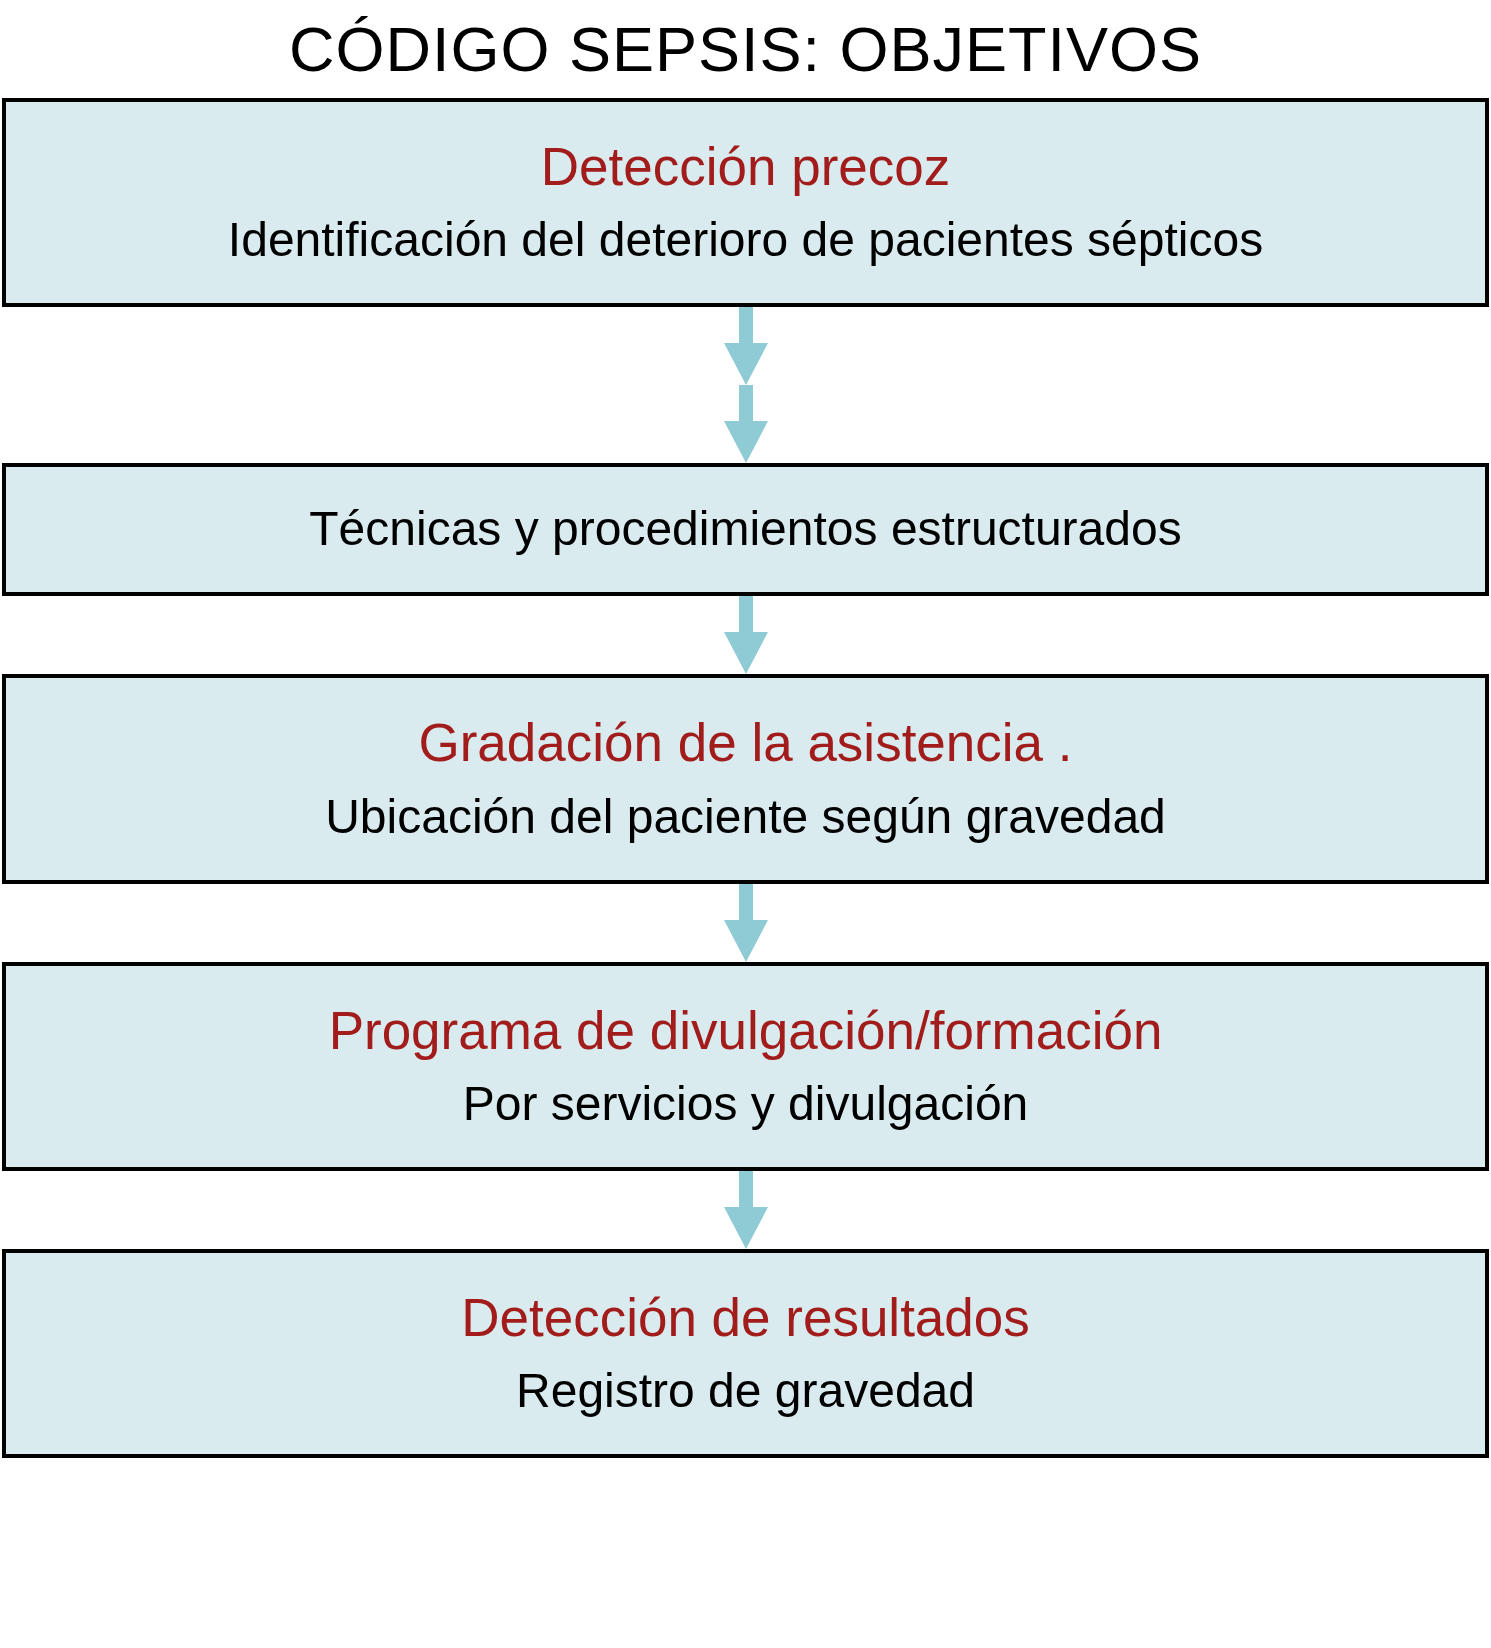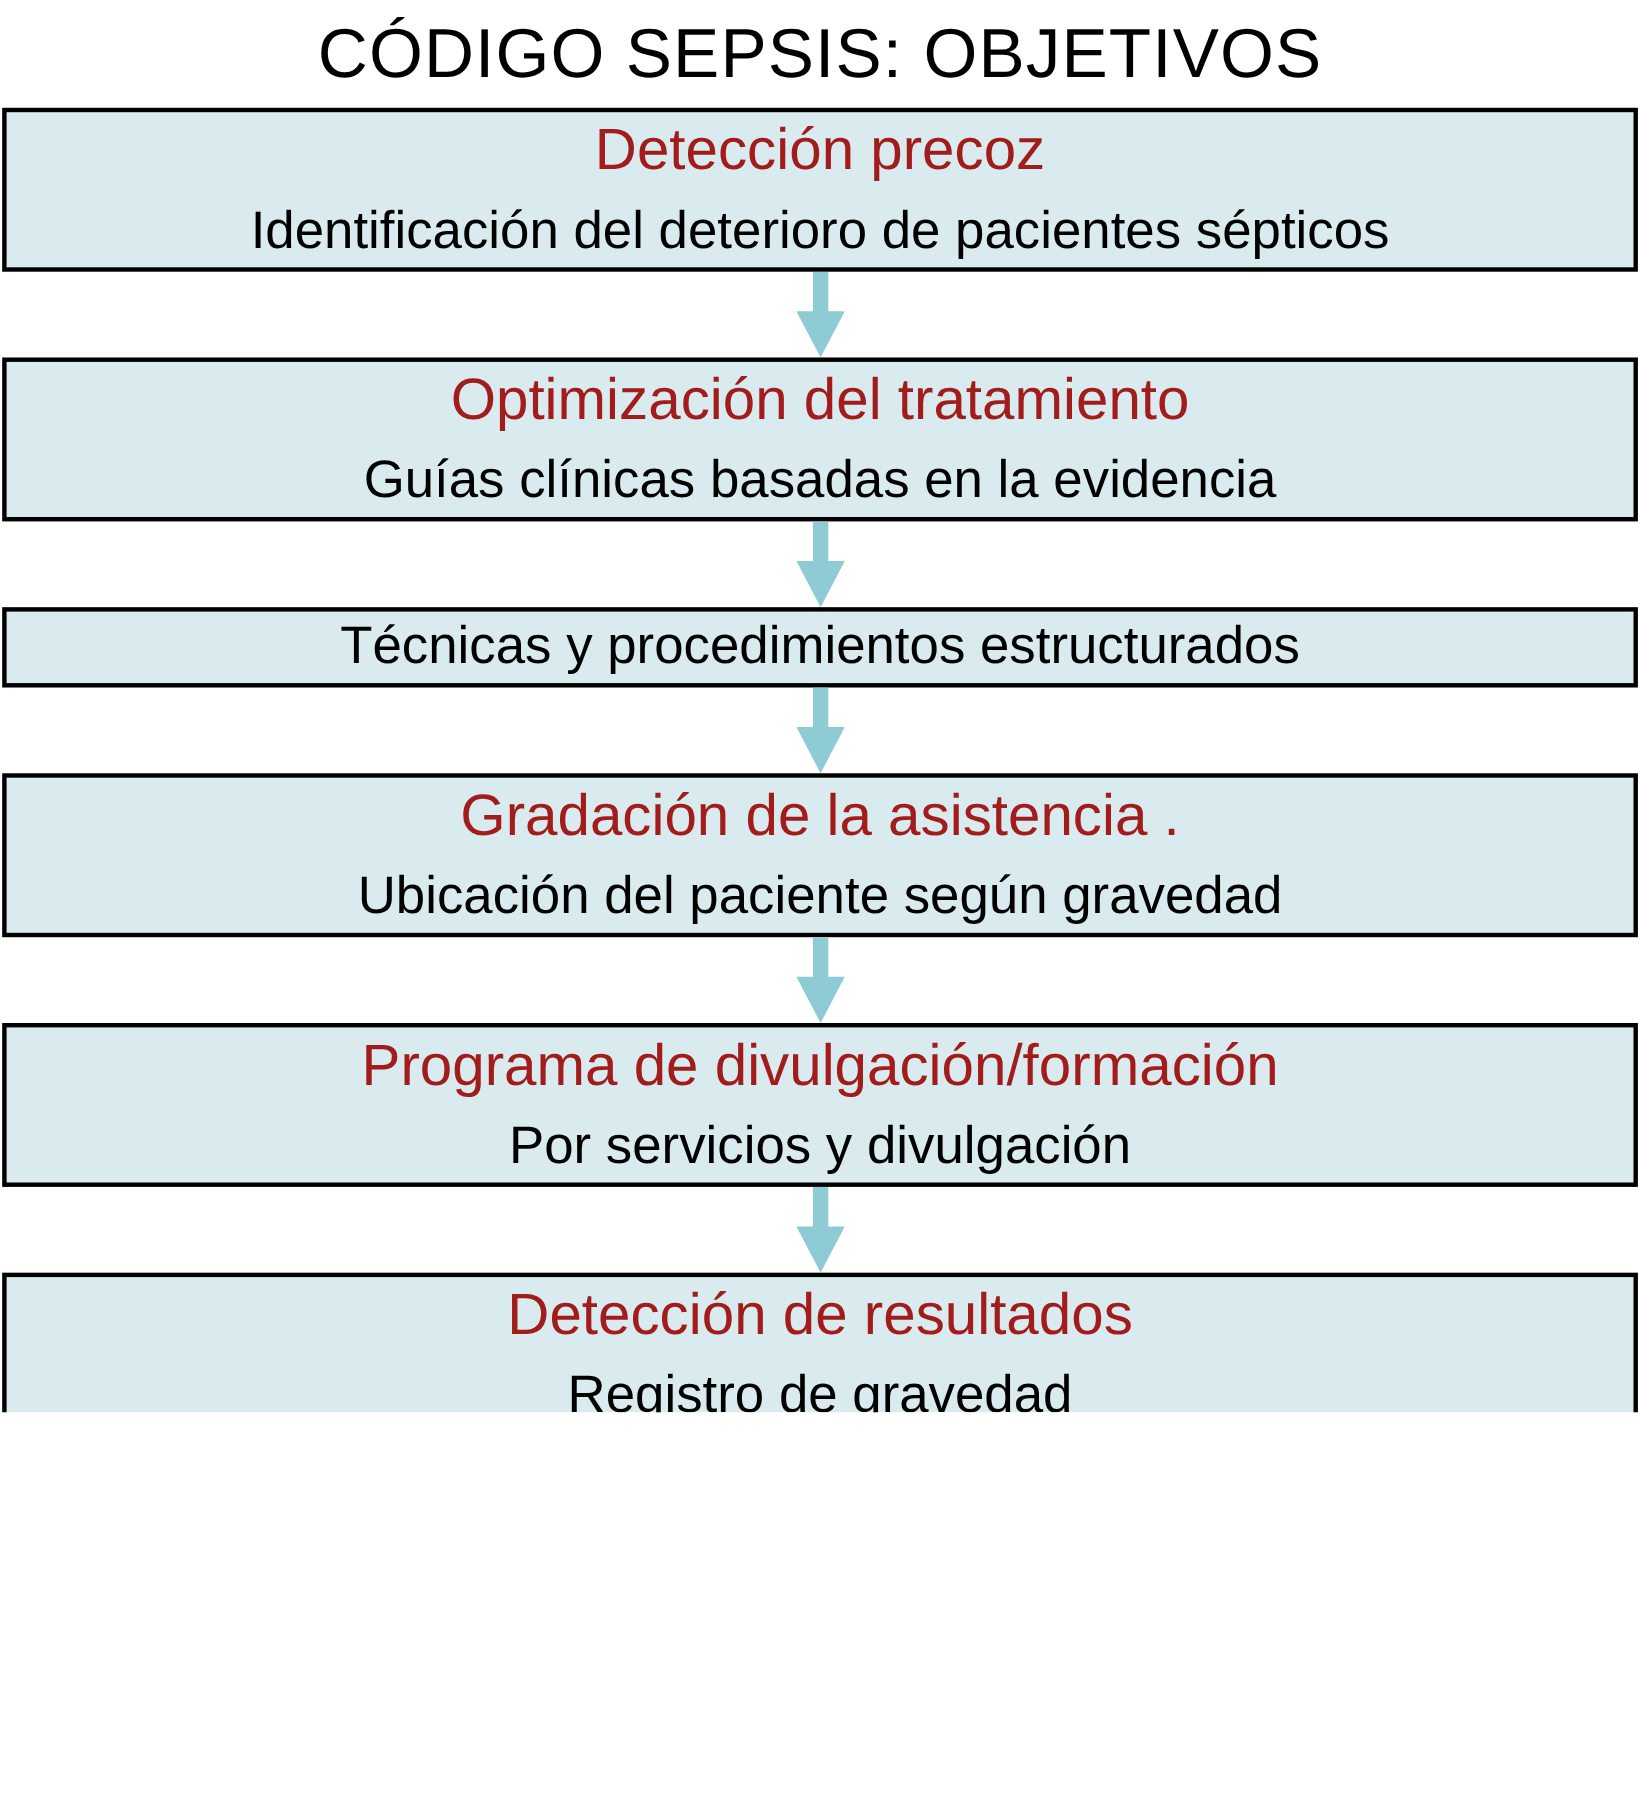--- a/index.html
+++ b/index.html
@@ -11,21 +11,21 @@
     --arrow:#8fcbd4;
   }
   *{box-sizing:border-box;}
   html,body{margin:0;padding:0;}
   body{
     background:var(--page-bg);
     font-family:"Liberation Sans", sans-serif;
   }
   .page{
     width:1491px;
-    height:1284px;
+    height:1458px;
     background:var(--page-bg);
     display:flex;
     flex-direction:column;
     overflow:hidden;
   }
   .title{
     margin:0;
     height:98px;
     flex:0 0 auto;
     display:flex;
@@ -87,24 +87,20 @@
     <div class="step-heading">Detección precoz</div>
     <div class="step-desc">Identificación del deterioro de pacientes sépticos</div>
   </section>
 
   <div class="arrow-gap">
     <svg class="arrow" viewBox="0 0 44 78" aria-hidden="true">
       <polygon points="15,0 29,0 29,36 44,36 22,78 0,36 15,36" fill="currentColor"></polygon>
     </svg>
   </div>
 
-  <section class="step">
-    <div class="step-heading">Optimización del tratamiento</div>
-    <div class="step-desc">Guías clínicas basadas en la evidencia</div>
-  </section>
 
   <div class="arrow-gap">
     <svg class="arrow" viewBox="0 0 44 78" aria-hidden="true">
       <polygon points="15,0 29,0 29,36 44,36 22,78 0,36 15,36" fill="currentColor"></polygon>
     </svg>
   </div>
 
   <section class="step">
     <div class="step-desc">Técnicas y procedimientos estructurados</div>
   </section>

